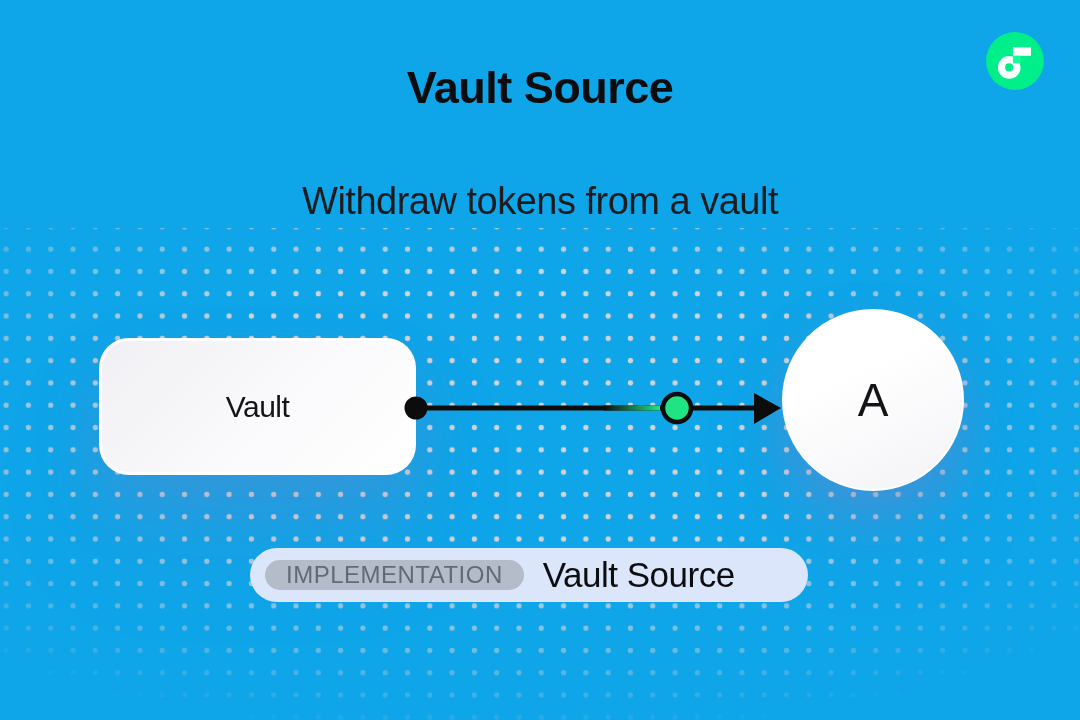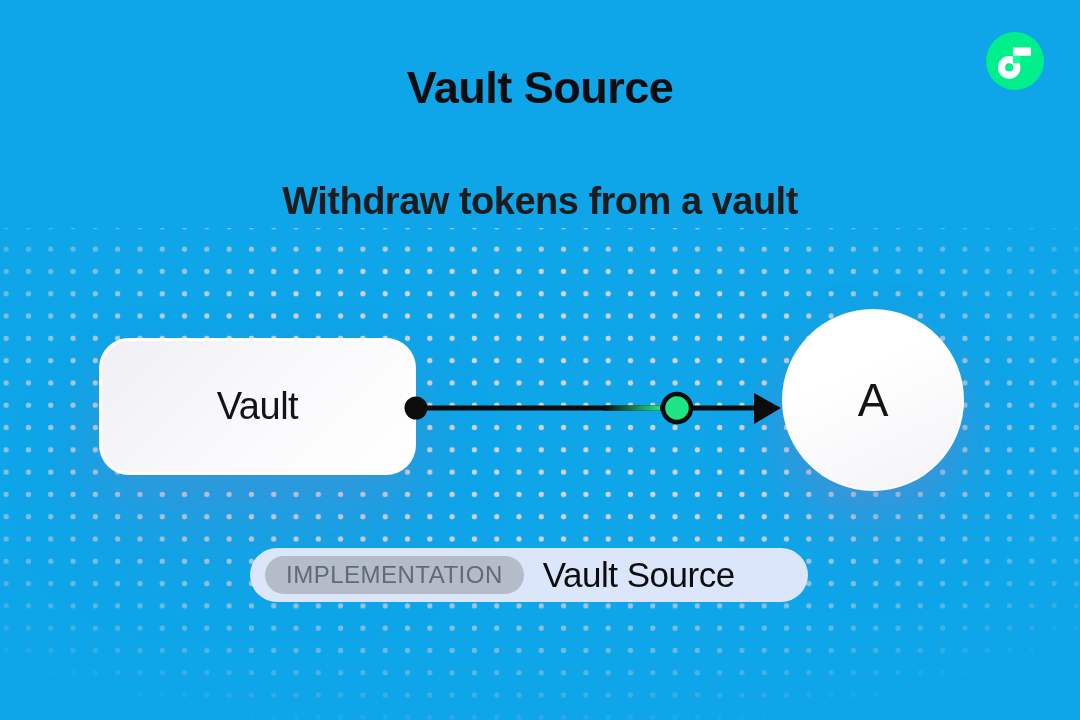--- a/index.html
+++ b/index.html
@@ -41,39 +41,39 @@
     font-weight: 800;
     letter-spacing: -0.5px;
     color: #0d0d0f;
   }
 
   .subtitle {
     position: absolute;
     left: 0; top: 180px; width: 1080px;
     text-align: center;
     font-size: 38px;
-    font-weight: 700;
+    font-weight: 400;
     letter-spacing: -0.5px;
     color: #1c1c1f;
   }
 
   .vault-box {
     position: absolute;
     left: 99px; top: 338px;
     width: 317px; height: 137px;
     border-radius: 30px;
     background: linear-gradient(135deg, #f0f0f4 0%, #fafafc 55%, #ffffff 100%);
     border: 3px solid rgba(255,255,255,0.95);
     box-shadow: 0 28px 60px rgba(122,128,190,0.26), 0 70px 110px rgba(122,128,190,0.14);
     display: flex;
     align-items: center;
     justify-content: center;
   }
   .vault-box .node-label {
-    font-size: 38px;
+    font-size: 30px;
     color: #141417;
     letter-spacing: -0.5px;
   }
 
   .circle-a {
     position: absolute;
     left: 782px; top: 309px;
     width: 182px; height: 182px;
     border-radius: 50%;
     background: linear-gradient(155deg, #ffffff 35%, #f3f3f7 100%);
@@ -99,21 +99,21 @@
     position: absolute;
     left: 250px; top: 548px;
     width: 558px; height: 54px;
     border-radius: 27px;
     background: #dbe6fa;
     display: flex;
     align-items: center;
   }
   .badge {
     margin-left: 15px;
-    height: 38px;
+    height: 30px;
     padding: 0 21px;
     border-radius: 19px;
     background: #b4bcc9;
     color: #616a77;
     font-size: 24px;
     font-weight: 500;
     letter-spacing: 0.5px;
     display: flex;
     align-items: center;
   }

